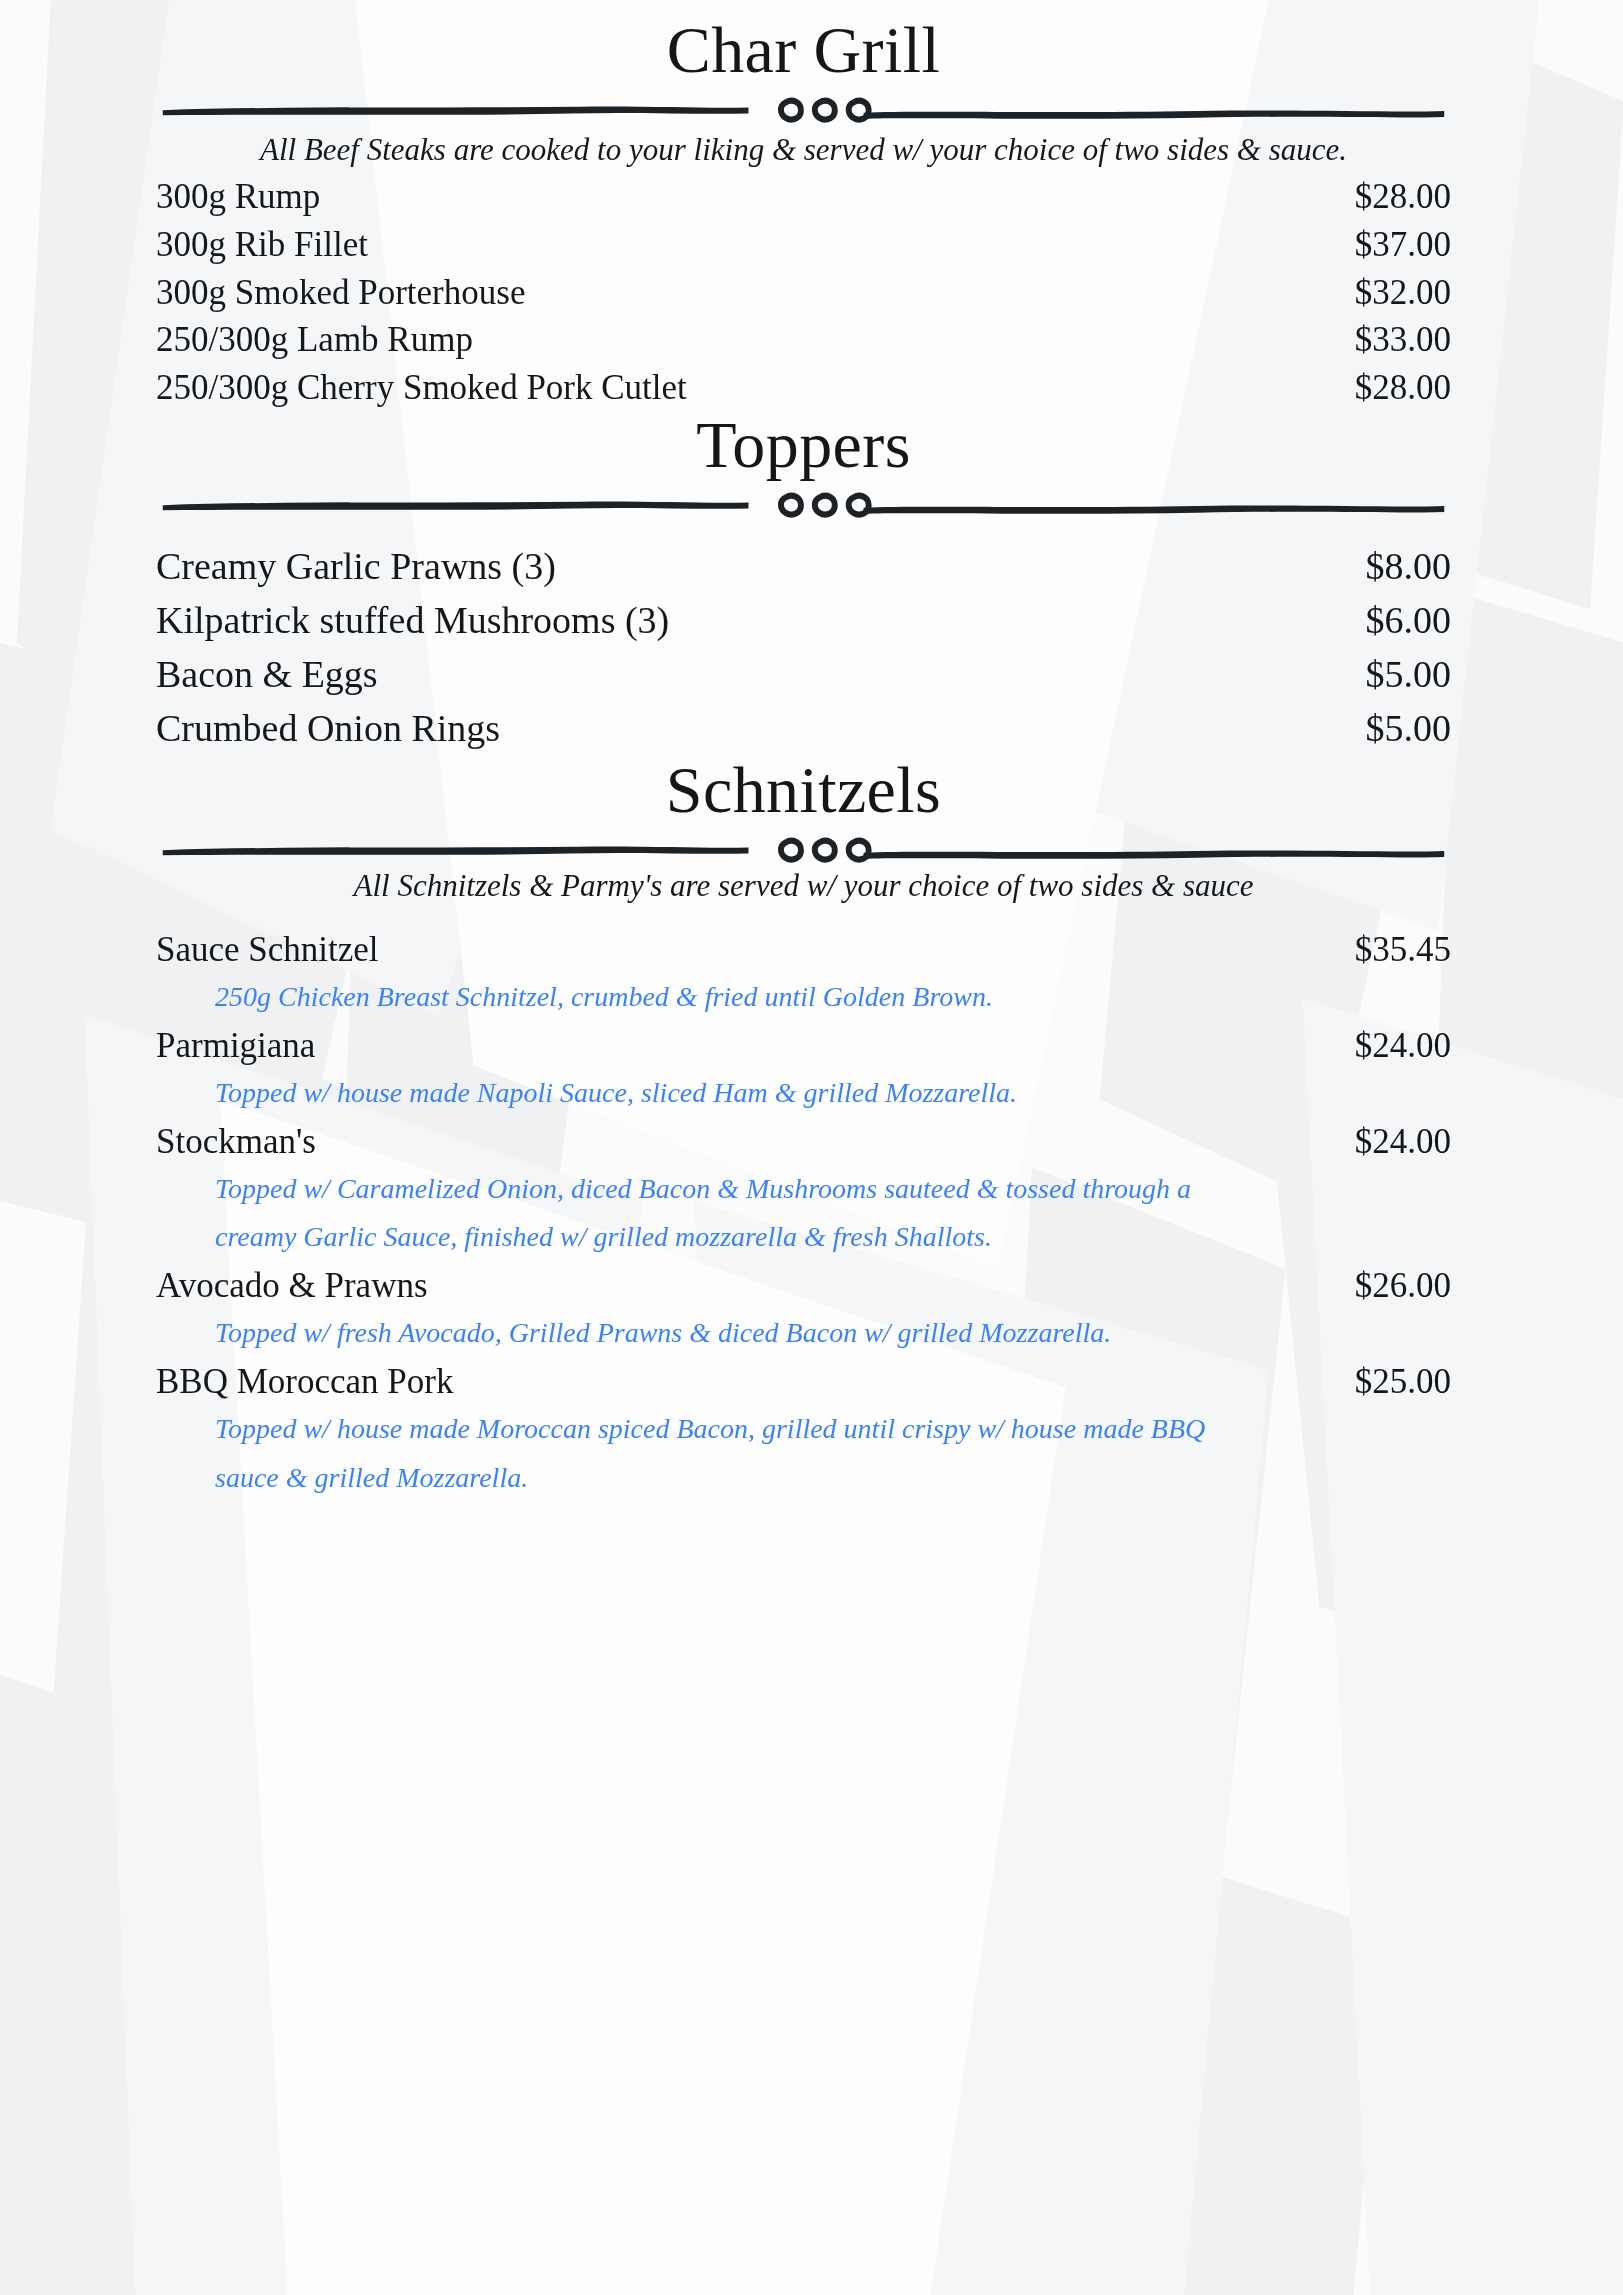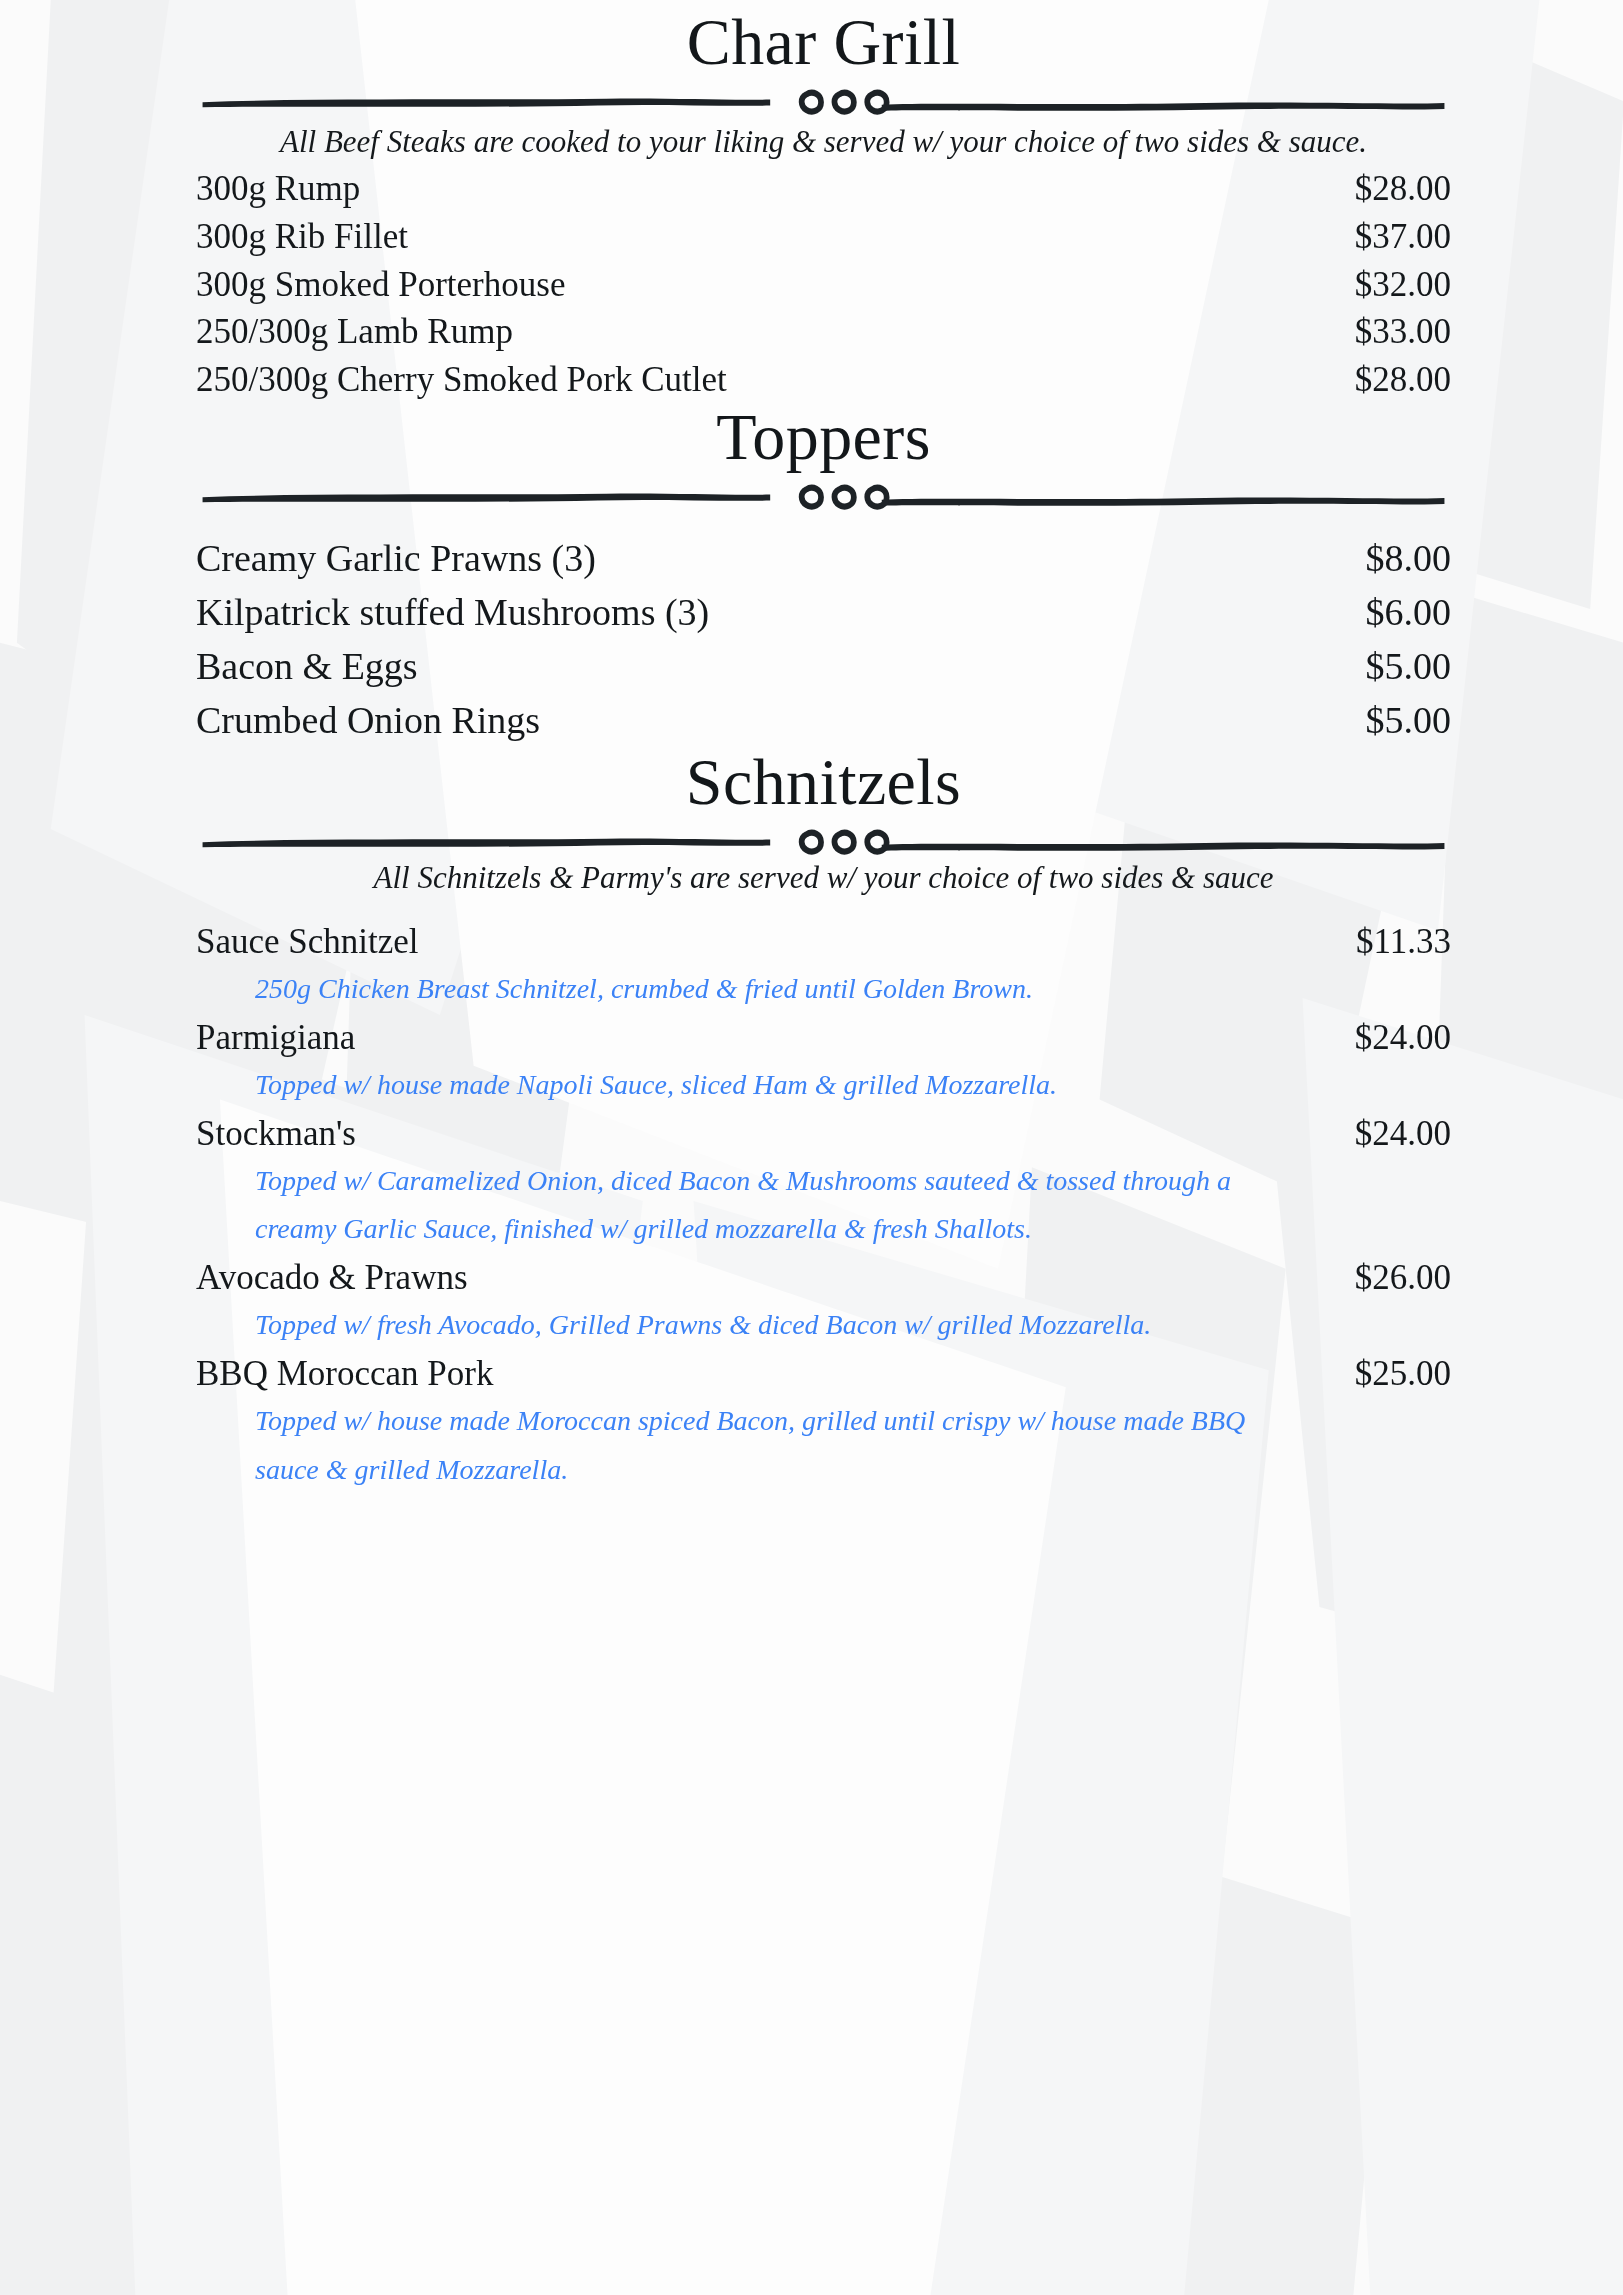--- a/index.html
+++ b/index.html
@@ -20,23 +20,22 @@
   #bg-watermark {
     position: absolute;
     inset: 0;
     z-index: 0;
     pointer-events: none;
   }
   
   #content {
     position: relative;
     z-index: 2;
-    padding: 8px 173px 0 156px;
+    padding: 16px 173px 0 156px;
     box-sizing: border-box;
-    margin-left: 40px;
   }
 
   .section-title {
     text-align: center;
     font-size: 66px;
     line-height: 1.02;
     font-weight: 400;
     letter-spacing: 0.4px;
     margin: 0;
     color: #13171a;
@@ -236,21 +235,21 @@
         </g>
       </svg>
 
       <p class="section-note tight">All Schnitzels &amp; Parmy's are served w/ your choice of two sides &amp; sauce</p>
 
       <div class="items schnitzels-block">
 
         <div class="dish">
           <div class="dish-head">
             <span class="item-name">Sauce Schnitzel</span>
-            <span class="item-price">$11.33</span>
+            <span class="item-price">$35.45</span>
           </div>
           <div class="dish-desc">250g Chicken Breast Schnitzel, crumbed &amp; fried until Golden Brown.</div>
         </div>
 
         <div class="dish">
           <div class="dish-head">
             <span class="item-name">Parmigiana</span>
             <span class="item-price">$24.00</span>
           </div>
           <div class="dish-desc">Topped w/ house made Napoli Sauce, sliced Ham &amp; grilled Mozzarella.</div>

